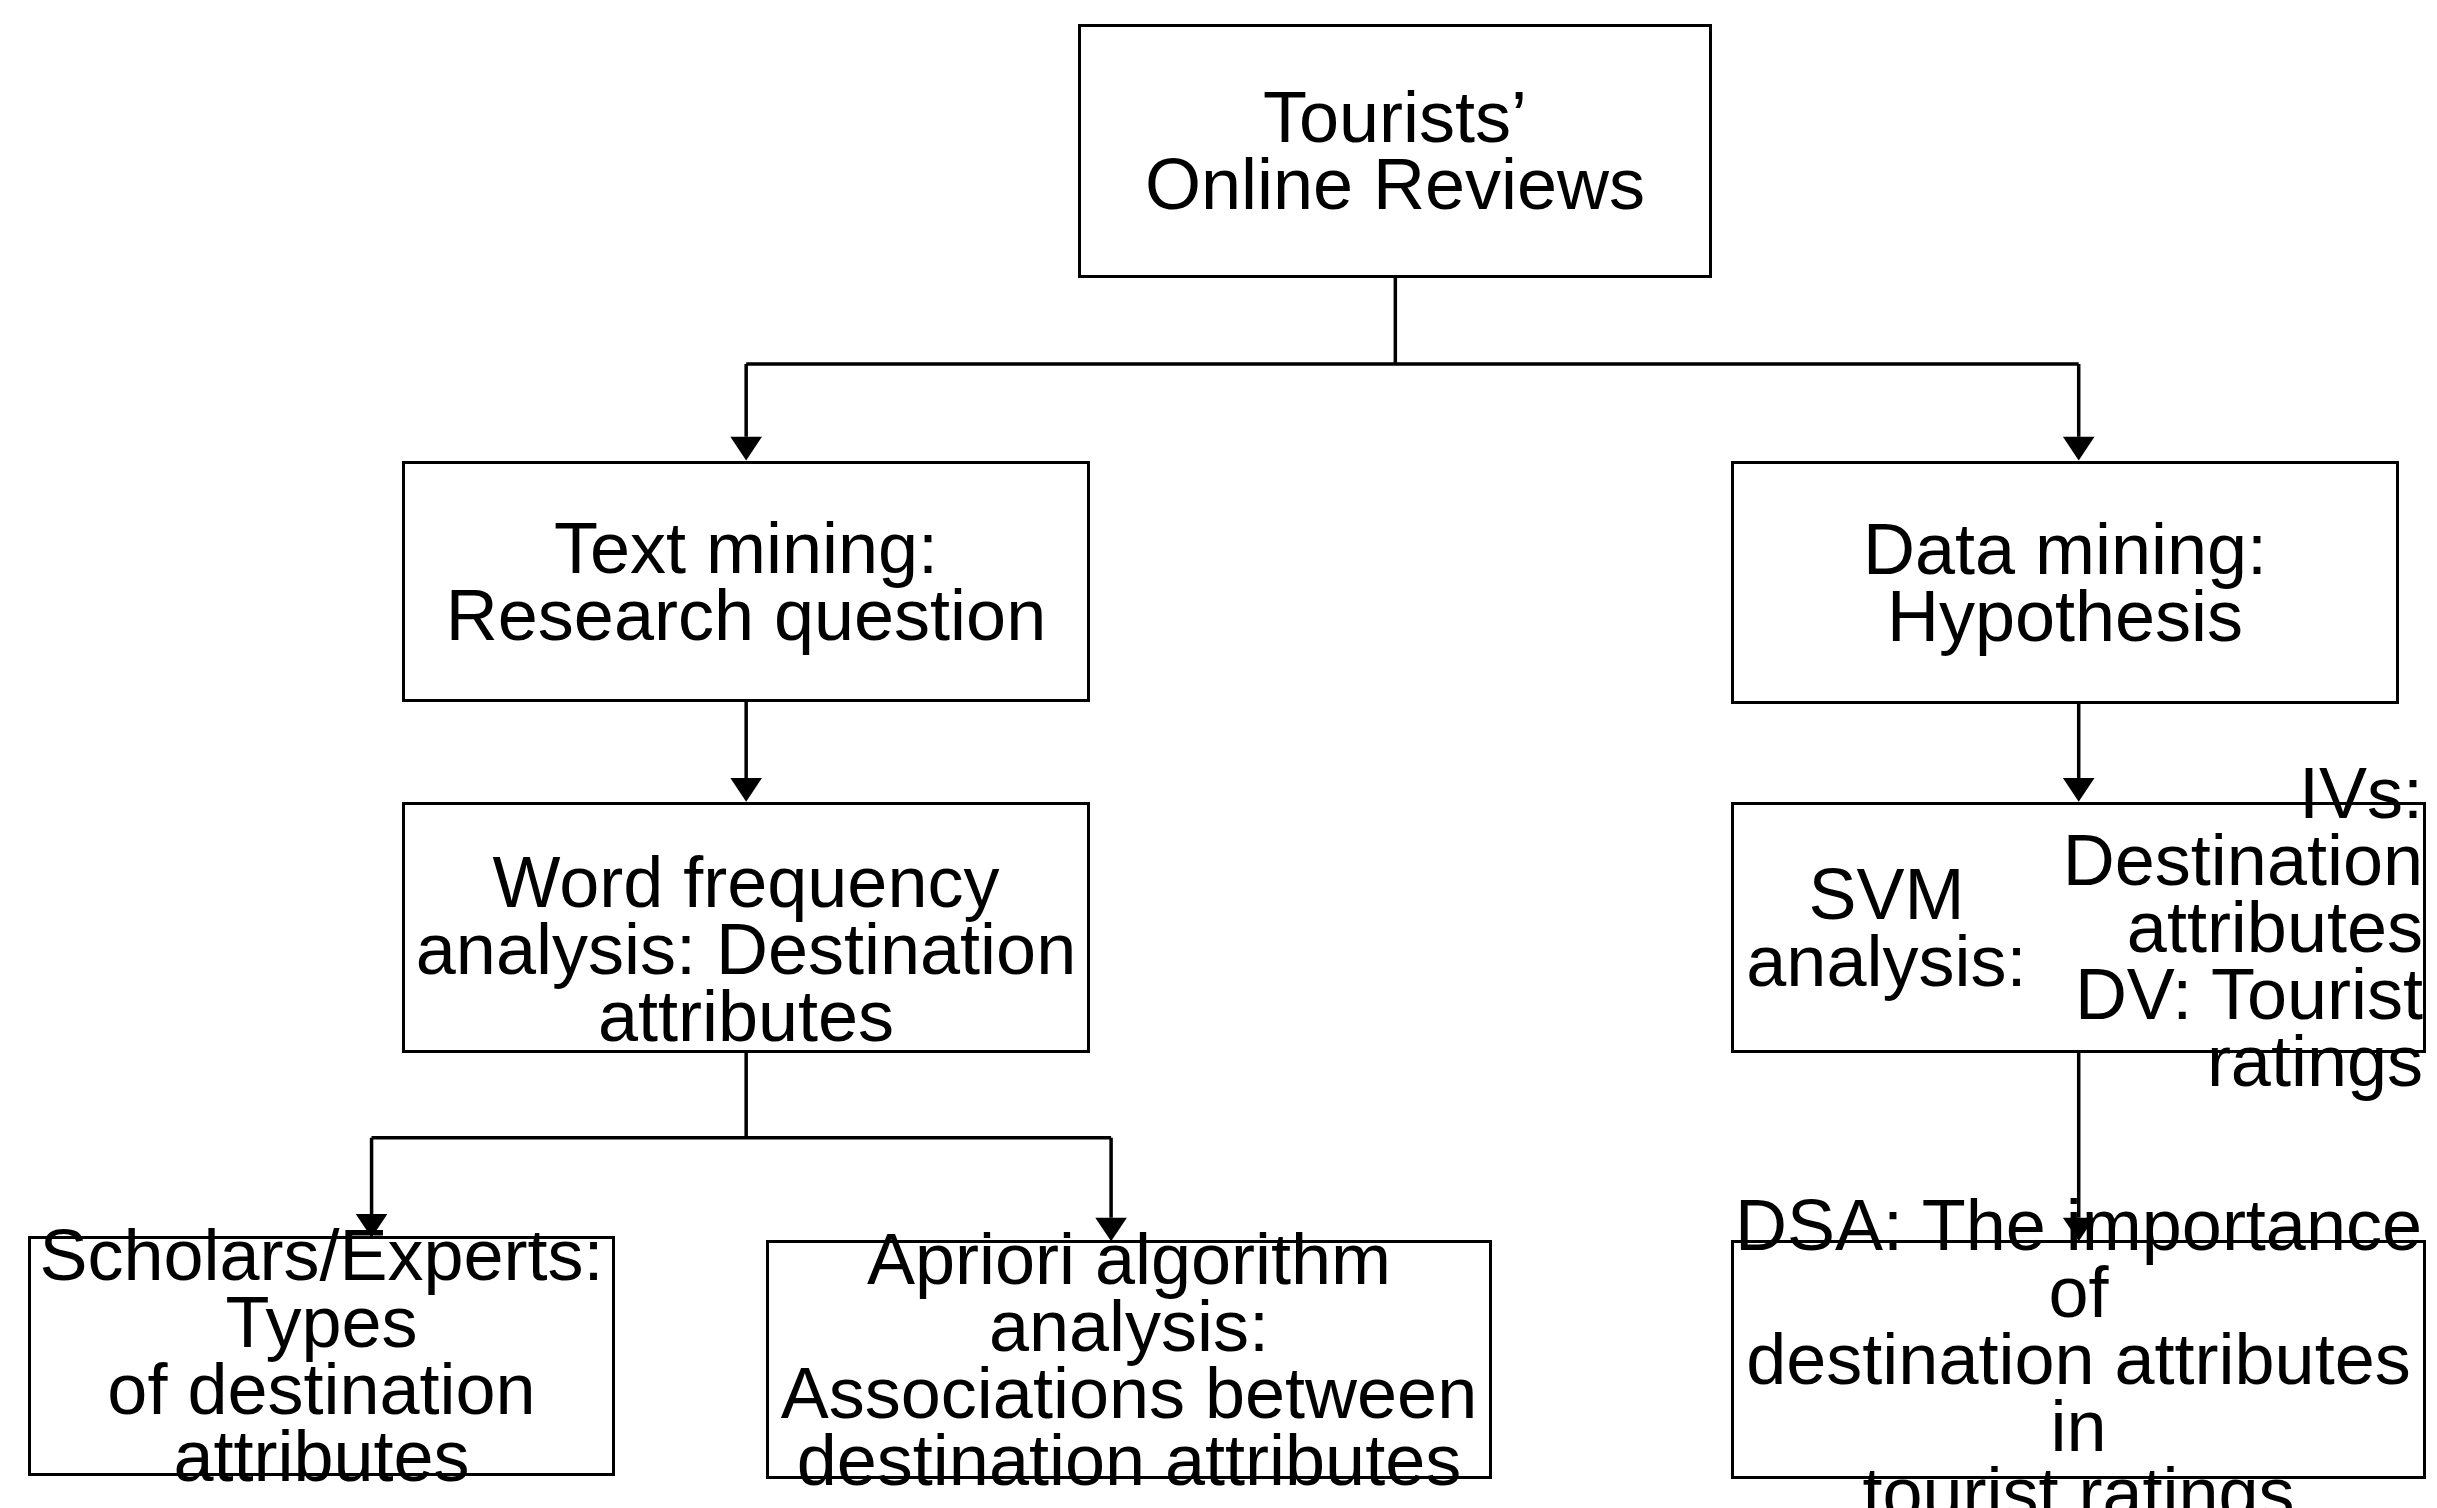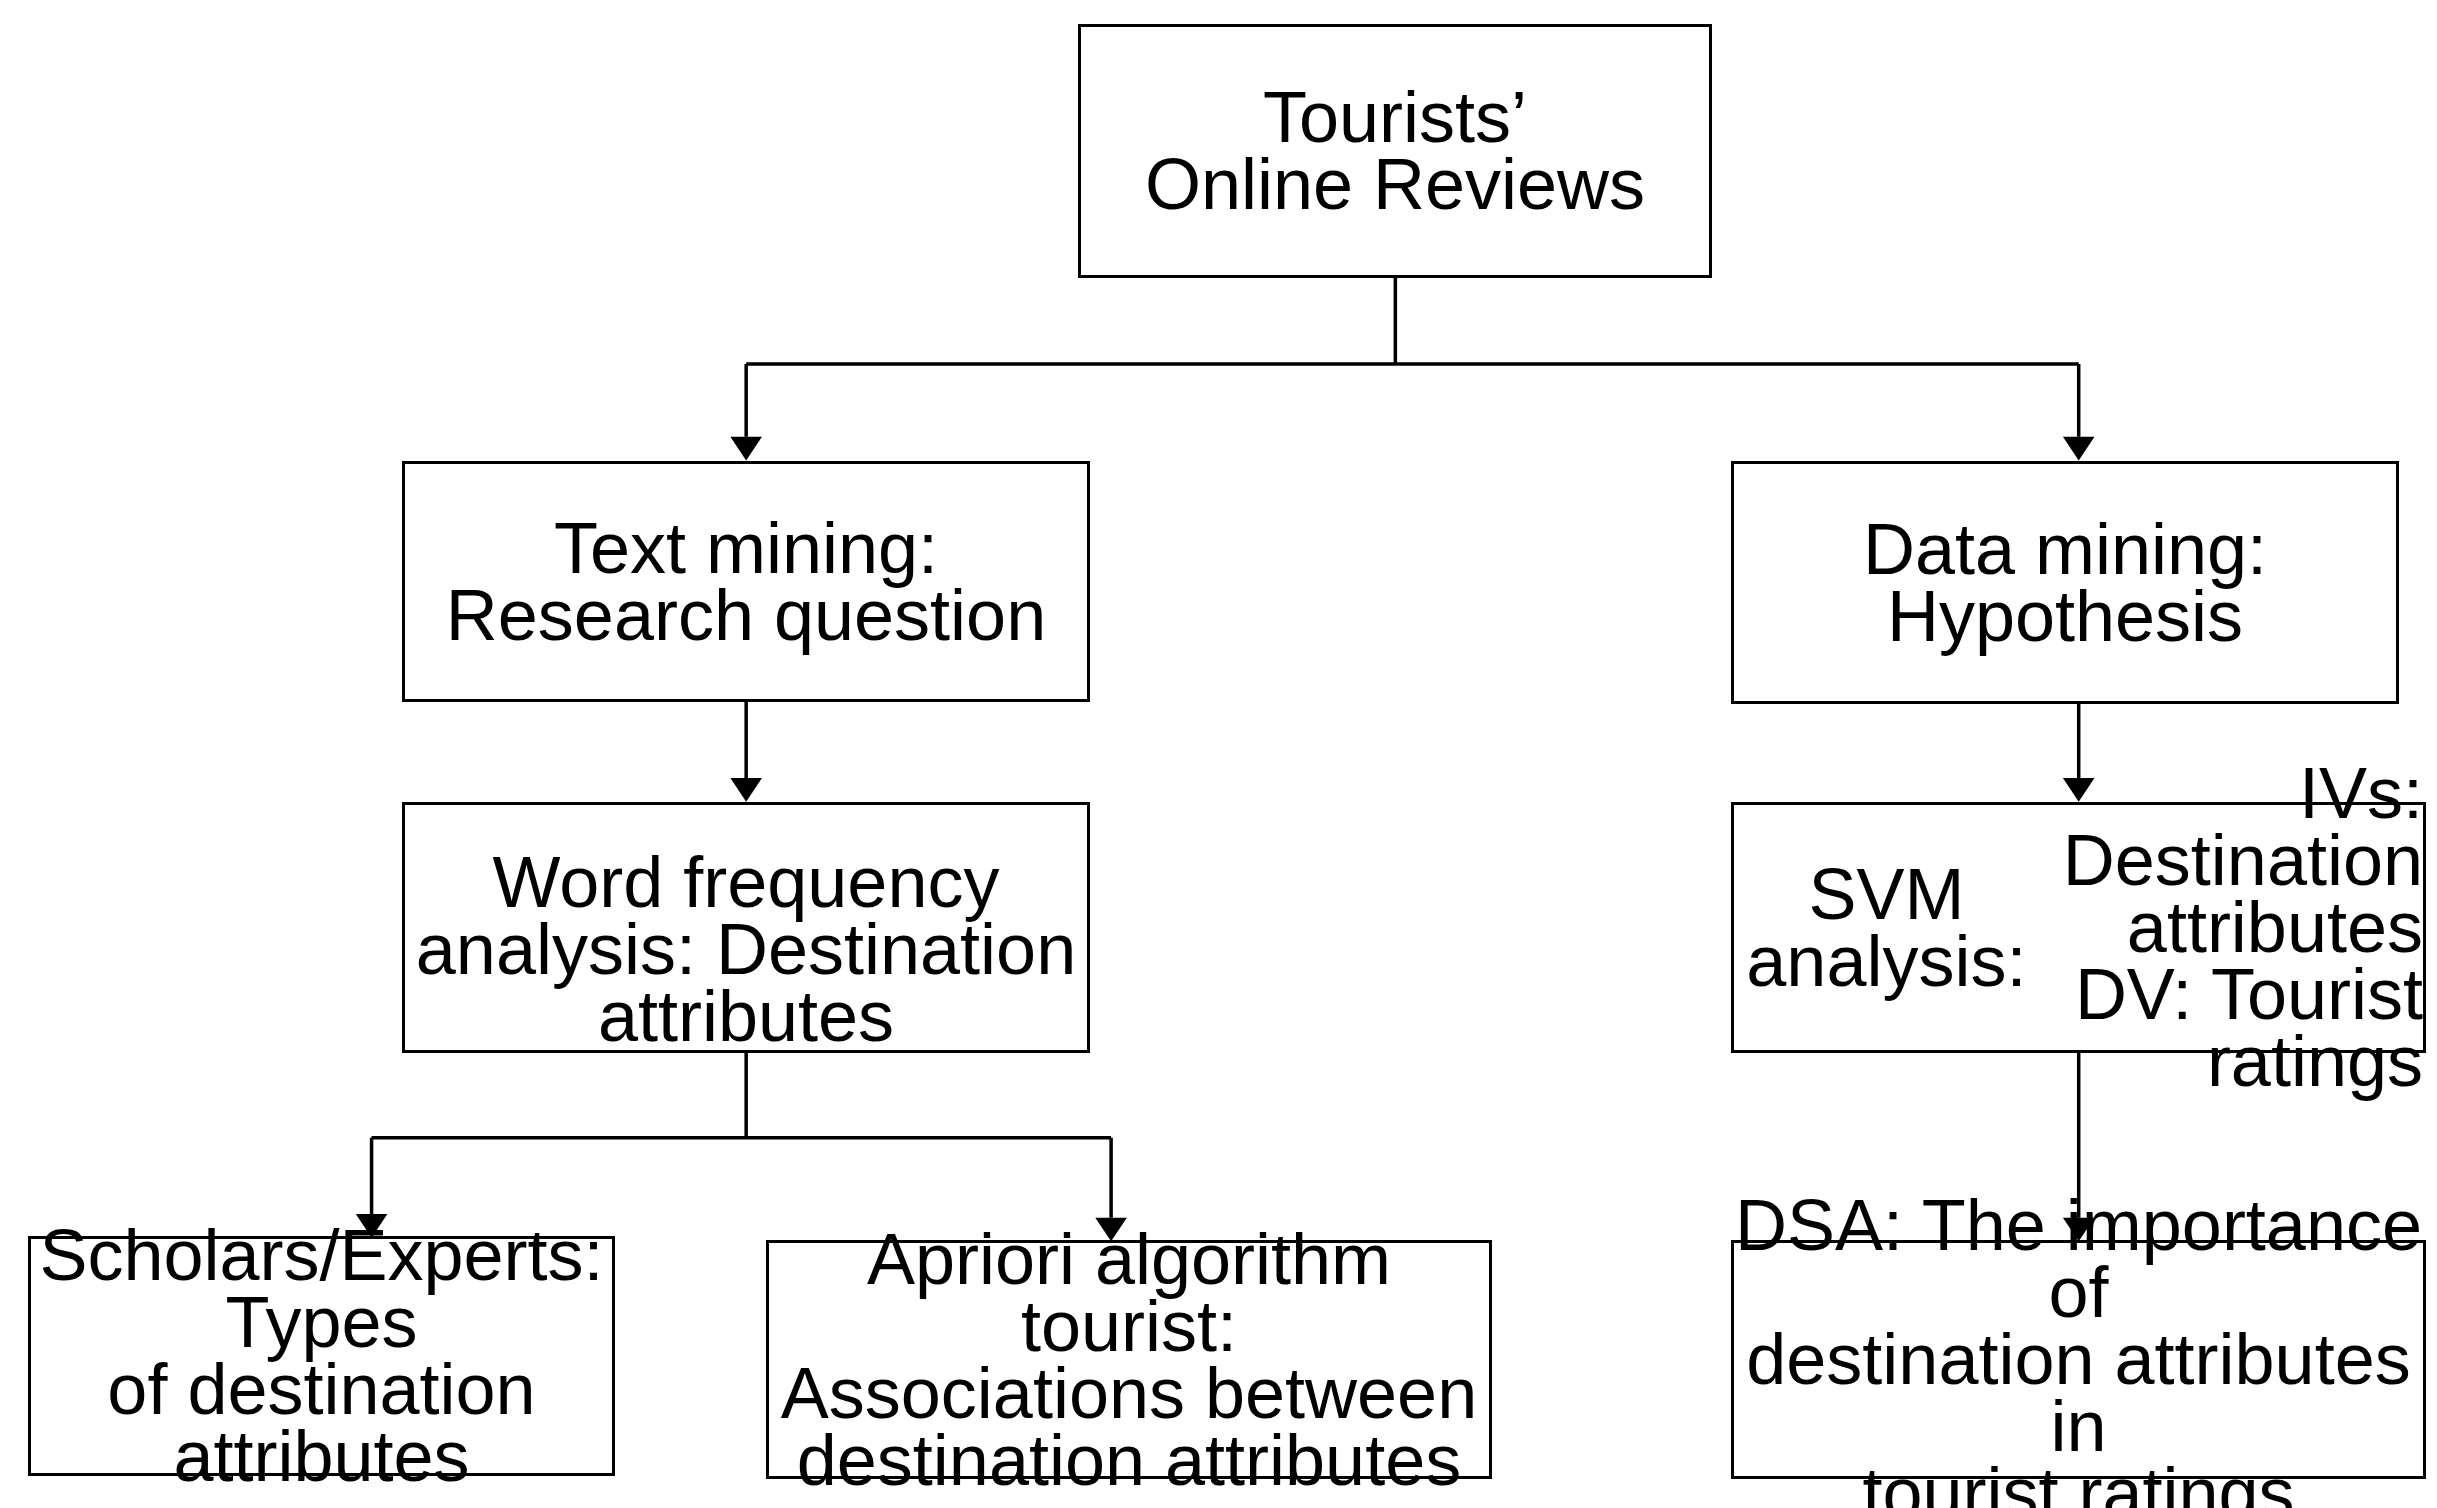--- a/index.html
+++ b/index.html
@@ -111,21 +111,21 @@
     <div class="svm-details">IVs: Destination attributes
 DV: Tourist ratings</div>
   </div>
 
   <div class="node" id="node-scholars">
     <div class="node-label">Scholars/Experts: Types
 of destination attributes</div>
   </div>
 
   <div class="node" id="node-apriori">
-    <div class="node-label">Apriori algorithm tourist:
+    <div class="node-label">Apriori algorithm analysis:
 Associations between
 destination attributes</div>
   </div>
 
   <div class="node" id="node-dsa">
     <div class="node-label">DSA: The importance of
 destination attributes in
 tourist ratings</div>
   </div>
 

